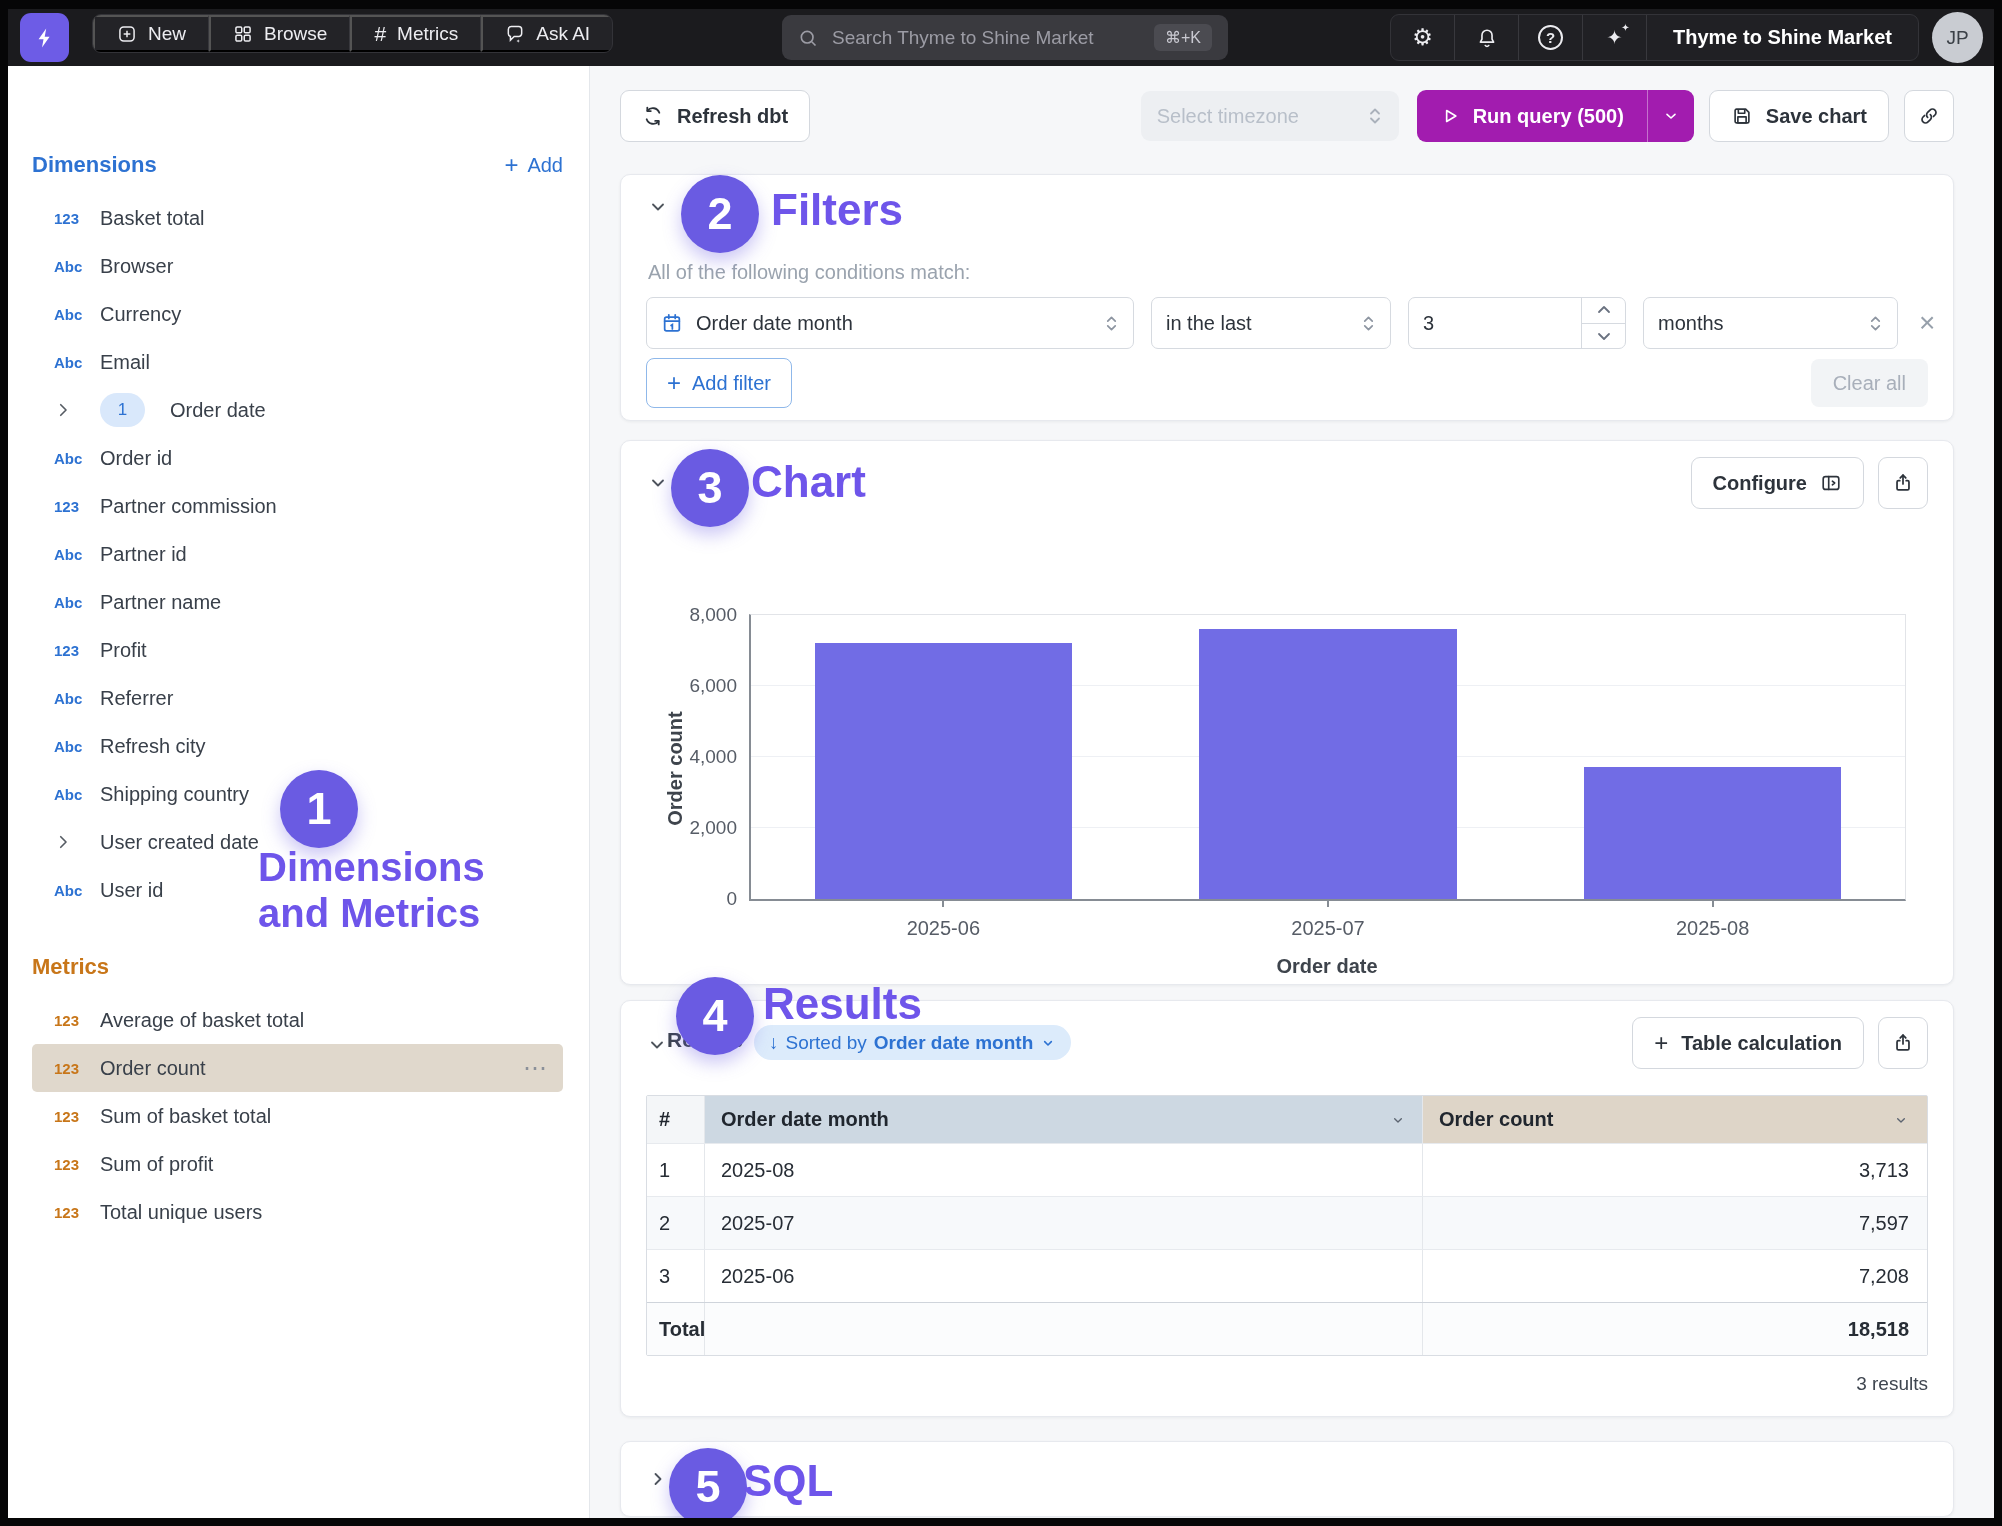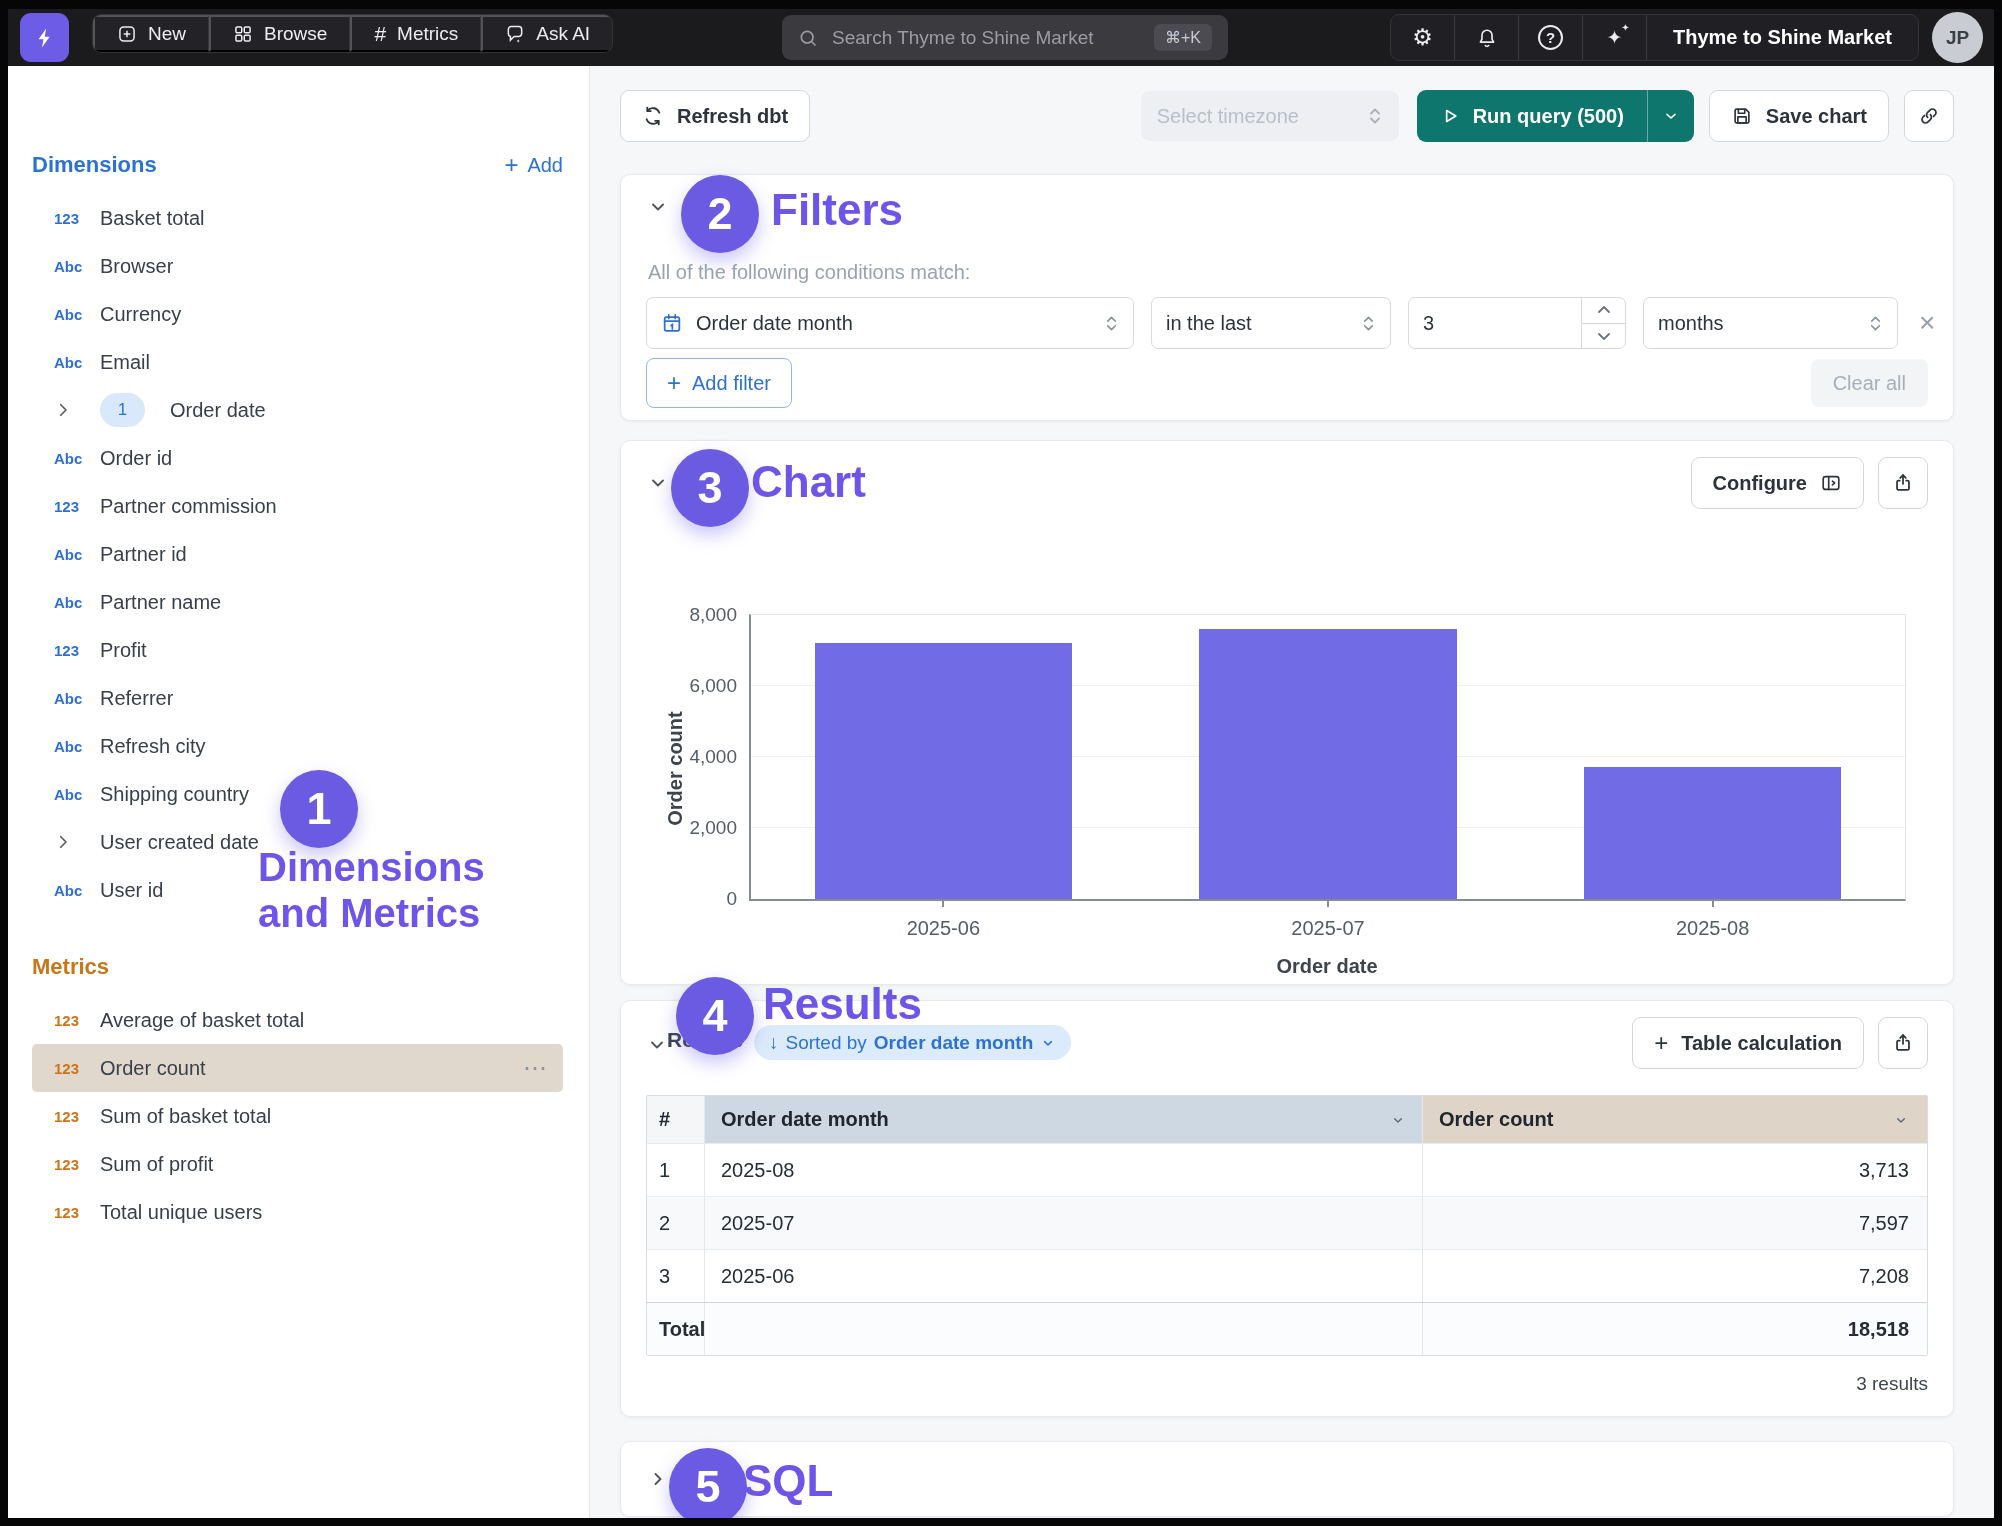--- a/index.html
+++ b/index.html
@@ -26,21 +26,21 @@
                 background:#202024; border:1px solid #333338; border-radius:9px; overflow:hidden; }
   .icon-cell { width:64px; display:flex; align-items:center; justify-content:center; color:#ececf0;
                border-right:1px solid #38383d; cursor:pointer; position:relative; }
   .org-cell { display:flex; align-items:center; padding:0 26px; color:#ffffff; font-size:20px; font-weight:700; cursor:pointer; }
   .gear-glyph { font-size:23px; line-height:1; color:#ececf0; }
   .help-circ { width:25px; height:25px; border:2px solid #ececf0; border-radius:50%; display:flex;
                align-items:center; justify-content:center; font-size:15px; font-weight:700; color:#ececf0; }
   .spark-big { font-size:19px; color:#ececf0; }
   .spark-sm { position:absolute; font-size:10px; color:#ececf0; margin-left:22px; margin-top:-20px; }
   .avatar { position:absolute; left:1924px; top:3px; width:51px; height:51px; border-radius:50%;
-            background:#c9ccd2; color:#3b4047; font-size:19px; font-weight:700;
+            background:#c9ccd2; color:#3b4047; font-size:19px; font-weight:400;
             display:flex; align-items:center; justify-content:center; cursor:pointer; }
 
   
   .content { position:absolute; top:66px; left:8px; right:8px; bottom:8px; background:#f6f7f9; display:flex; overflow:hidden; }
 
   
   .sidebar { width:582px; background:#fff; border-right:1px solid #e4e7eb; padding:38px 26px 0 24px; position:relative; flex:none; }
   .breadcrumb { display:flex; gap:12px; align-items:baseline; font-size:22px; color:#6e7681; }
   .breadcrumb .current { color:#2e343d; font-weight:700; }
   .side-search { margin-top:32px; height:53px; border:1px solid #d2d7de; border-radius:9px; display:flex;
@@ -73,21 +73,21 @@
   
   .main { flex:1; position:relative; padding:24px 40px 0 30px; }
   .toolbar { display:flex; align-items:center; height:52px; }
   .btn-white { background:#fff; border:1px solid #d4d8de; border-radius:9px; height:52px; display:flex;
                align-items:center; gap:13px; padding:0 21px; font-size:20px; font-weight:600; color:#2d333b;
                font-family:inherit; cursor:pointer; }
   .icon-btn { width:50px; padding:0; justify-content:center; }
   .tz-select { margin-left:auto; width:258px; height:50px; background:#edeff2; border-radius:9px; display:flex;
                align-items:center; padding:0 16px; color:#b8bfc9; font-size:20px; cursor:pointer; }
   .tz-select .lbl { flex:1; }
-  .run-btn { margin-left:18px; height:52px; background:#0f766e; border-radius:9px; display:flex; align-items:stretch;
+  .run-btn { margin-left:18px; height:52px; background:#a21caf; border-radius:9px; display:flex; align-items:stretch;
              color:#fff; overflow:hidden; border:none; cursor:pointer; font-family:inherit; }
   .run-main { display:flex; align-items:center; gap:13px; padding:0 23px; font-size:20px; font-weight:600; color:#fff; }
   .run-caret { width:47px; border-left:1px solid rgba(255,255,255,.38); display:flex; align-items:center; justify-content:center; }
   .toolbar .gap { width:15px; flex:none; }
 
   .card { background:#fff; border:1px solid #e7e9ee; border-radius:10px; box-shadow:0 1px 3px rgba(18,27,40,.06); position:relative; }
   .sec-chev { position:absolute; cursor:pointer; }
 
   
   .filters-card { margin-top:32px; height:247px; }

